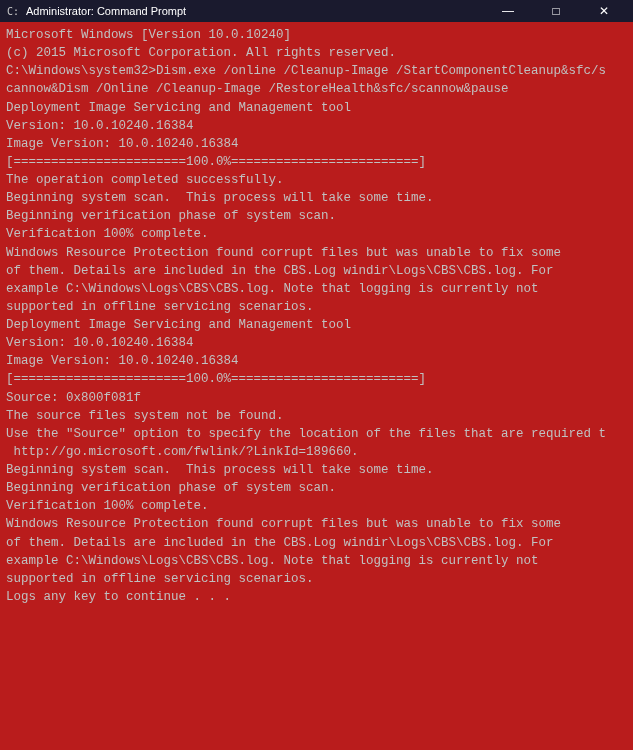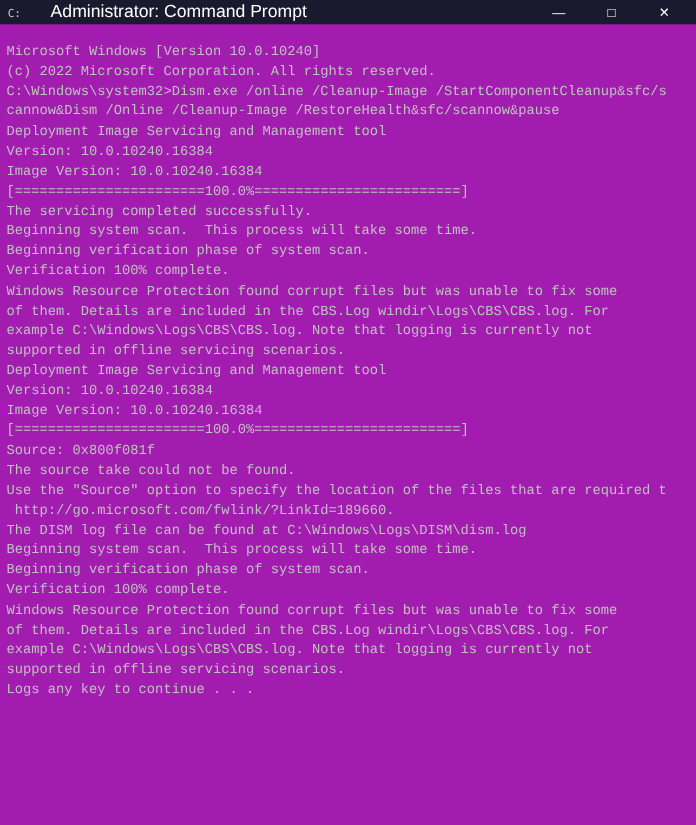--- a/index.html
+++ b/index.html
@@ -28,44 +28,43 @@
       align-items: center;
       justify-content: center;
     }
     .title-bar-icon svg {
       width: 14px;
       height: 14px;
     }
     .title-bar-text {
       flex: 1;
       font-family: 'Segoe UI', Arial, sans-serif;
-      font-size: 16px;
+      font-size: 11px;
       color: #ffffff;
-      margin-left: 20px;
     }
     .title-bar-controls {
       display: flex;
       gap: 2px;
     }
     .title-bar-btn {
       width: 46px;
       height: 22px;
       background: transparent;
       border: none;
       color: #ffffff;
       font-size: 12px;
       cursor: pointer;
       display: flex;
       align-items: center;
       justify-content: center;
       font-family: 'Segoe UI', Arial, sans-serif;
     }
     .console {
-      background: #a21caf;
-      padding: 16px 6px;
+      background: #b91c1c;
+      padding: 4px 6px;
       height: calc(750px - 22px);
       overflow: hidden;
       line-height: 1.45;
     }
     .line {
       white-space: pre;
       color: #c0c0c0;
       font-size: 12.5px;
     }
   </style>
@@ -84,57 +83,56 @@
     <div class="title-bar-controls">
       <button class="title-bar-btn">—</button>
       <button class="title-bar-btn">□</button>
       <button class="title-bar-btn close">✕</button>
     </div>
   </div>
 </div>
 
 <div class="console" id="console-container">
 <div class="line">Microsoft Windows [Version 10.0.10240]</div>
-    <div class="line">(c) 2022 Microsoft Corporation. All rights reserved.</div>
+    <div class="line">(c) 2015 Microsoft Corporation. All rights reserved.</div>
     <div class="line"></div>
     <div class="line">C:\Windows\system32&gt;Dism.exe /online /Cleanup-Image /StartComponentCleanup&amp;sfc/s</div>
     <div class="line">cannow&amp;Dism /Online /Cleanup-Image /RestoreHealth&amp;sfc/scannow&amp;pause</div>
     <div class="line"></div>
     <div class="line">Deployment Image Servicing and Management tool</div>
     <div class="line">Version: 10.0.10240.16384</div>
     <div class="line"></div>
     <div class="line">Image Version: 10.0.10240.16384</div>
     <div class="line"></div>
     <div class="line">[=======================100.0%=========================]</div>
-    <div class="line">The servicing completed successfully.</div>
+    <div class="line">The operation completed successfully.</div>
     <div class="line"></div>
     <div class="line">Beginning system scan.  This process will take some time.</div>
     <div class="line"></div>
     <div class="line">Beginning verification phase of system scan.</div>
     <div class="line">Verification 100% complete.</div>
     <div class="line"></div>
     <div class="line">Windows Resource Protection found corrupt files but was unable to fix some</div>
     <div class="line">of them. Details are included in the CBS.Log windir\Logs\CBS\CBS.log. For</div>
     <div class="line">example C:\Windows\Logs\CBS\CBS.log. Note that logging is currently not</div>
     <div class="line">supported in offline servicing scenarios.</div>
     <div class="line"></div>
     <div class="line">Deployment Image Servicing and Management tool</div>
     <div class="line">Version: 10.0.10240.16384</div>
     <div class="line"></div>
     <div class="line">Image Version: 10.0.10240.16384</div>
     <div class="line"></div>
     <div class="line">[=======================100.0%=========================]</div>
     <div class="line"></div>
     <div class="line">Source: 0x800f081f</div>
     <div class="line"></div>
-    <div class="line">The source take could not be found.</div>
+    <div class="line">The source files system not be found.</div>
     <div class="line">Use the "Source" option to specify the location of the files that are required t</div>
     <div class="line"> http://go.microsoft.com/fwlink/?LinkId=189660.</div>
     <div class="line"></div>
-    <div class="line">The DISM log file can be found at C:\Windows\Logs\DISM\dism.log</div>
     <div class="line"></div>
     <div class="line">Beginning system scan.  This process will take some time.</div>
     <div class="line"></div>
     <div class="line">Beginning verification phase of system scan.</div>
     <div class="line">Verification 100% complete.</div>
     <div class="line"></div>
     <div class="line">Windows Resource Protection found corrupt files but was unable to fix some</div>
     <div class="line">of them. Details are included in the CBS.Log windir\Logs\CBS\CBS.log. For</div>
     <div class="line">example C:\Windows\Logs\CBS\CBS.log. Note that logging is currently not</div>
     <div class="line">supported in offline servicing scenarios.</div>

